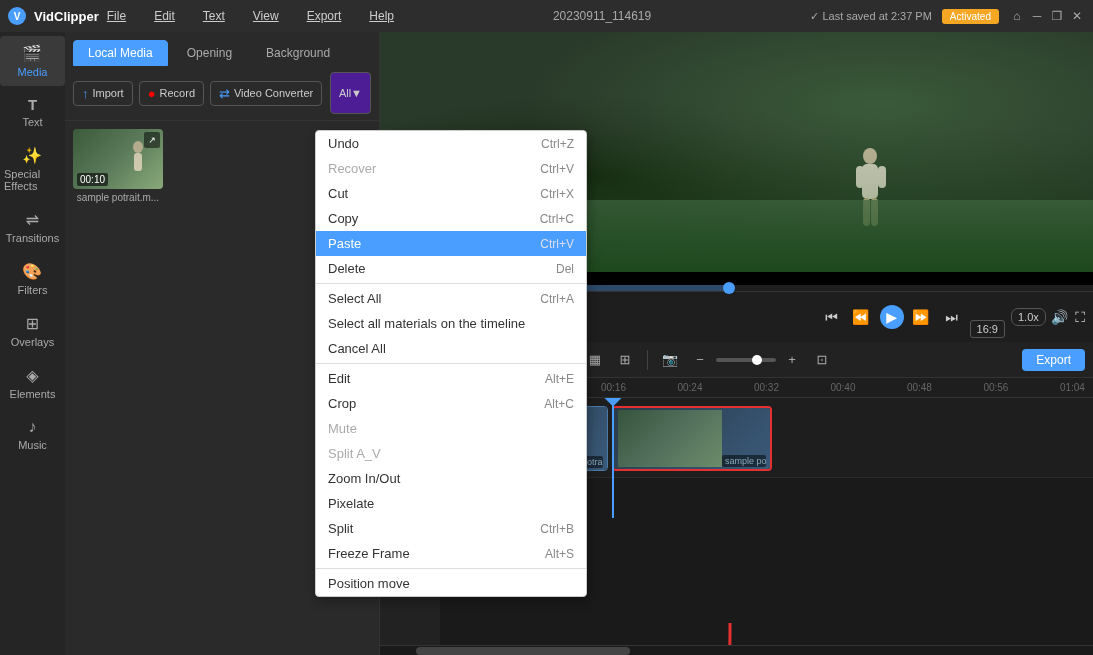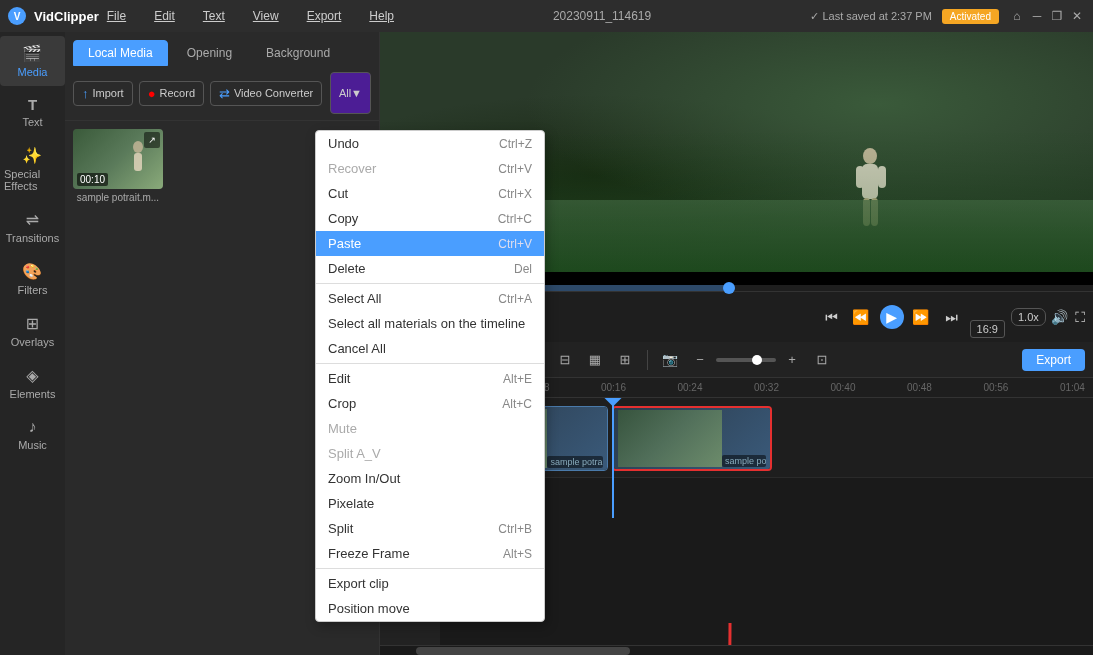--- a/index.html
+++ b/index.html
@@ -125,21 +125,21 @@
     .track-clip {
       height: 65px; background: #2a4a6a; border: 1px solid #4a7aaa; border-radius: 4px; position: absolute; overflow: hidden; cursor: pointer;
     }
     .track-clip-thumb { width: 100%; height: 100%; background: linear-gradient(135deg, #2a3a4a, #3a5a7a); display: flex; align-items: flex-end; padding: 2px 4px; }
     .track-clip-name { font-size: 9px; color: #8ab; background: rgba(0,0,0,0.5); padding: 1px 3px; border-radius: 2px; white-space: nowrap; overflow: hidden; }
     .playhead { position: absolute; top: 0; bottom: 0; width: 2px; background: #4a9eff; z-index: 10; }
     .playhead-diamond { width: 12px; height: 12px; background: #4a9eff; position: absolute; top: -6px; left: -5px; transform: rotate(45deg); }
 
     
     .context-menu {
-      position: absolute; top: 130px; left: 315px; background: #fff; border: 1px solid #ccc; border-radius: 4px; width: 230px; box-shadow: 2px 4px 12px rgba(0,0,0,0.3); z-index: 100; color: #333; font-size: 13px;
+      position: absolute; top: 130px; left: 315px; background: #fff; border: 1px solid #ccc; border-radius: 4px; width: 272px; box-shadow: 2px 4px 12px rgba(0,0,0,0.3); z-index: 100; color: #333; font-size: 13px;
     }
     .ctx-item {
       display: flex; justify-content: space-between; align-items: center; padding: 5px 12px; cursor: pointer;
     }
     .ctx-item.active { background: #4a9eff; color: white; }
     .ctx-item.disabled { color: #aaa; cursor: default; text-align: center; }
     .ctx-separator { height: 1px; background: #ddd; margin: 2px 0; }
     .ctx-shortcut { font-size: 12px; color: #888; }
     .ctx-item.active .ctx-shortcut { color: #dde; }
 
@@ -467,20 +467,17 @@
     <div class="ctx-item">
       <span>Split</span>
       <span class="ctx-shortcut">Ctrl+B</span>
     </div>
     <div class="ctx-item">
       <span>Freeze Frame</span>
       <span class="ctx-shortcut">Alt+S</span>
     </div>
     <div class="ctx-separator"></div>
     <div class="ctx-item">
-      <span>Export clip</span>
-    </div>
-    <div class="ctx-item">
       <span>Position move</span>
     </div>
   </div>
 
 </div>
 
 </body></html>

